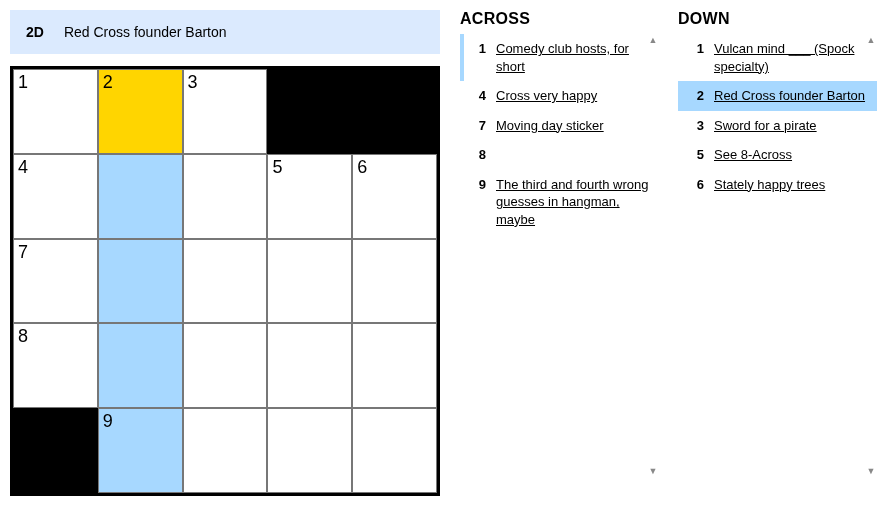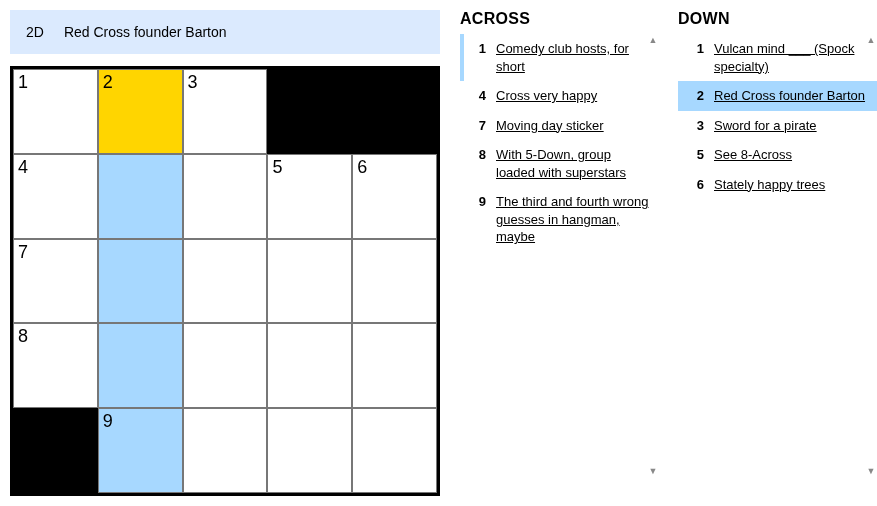--- a/index.html
+++ b/index.html
@@ -21,21 +21,21 @@
   }
   .clue-bar {
     background: #dbeafe;
     padding: 14px 16px;
     margin-bottom: 12px;
     display: flex;
     align-items: center;
     gap: 20px;
   }
   .clue-bar .num {
-    font-weight: normal;
+    font-weight: bold;
     font-size: 14px;
     text-align: right;
   }
   .clue-bar .text {
     font-size: 14px;
   }
   .grid {
     border: 3px solid #000;
     display: grid;
     grid-template-columns: repeat(5, 1fr);
@@ -185,21 +185,20 @@
           <div class="clue-item">
             <span class="cn">4</span>
             <span class="ct">Cross very happy</span>
           </div>
           <div class="clue-item">
             <span class="cn">7</span>
             <span class="ct">Moving day sticker</span>
           </div>
           <div class="clue-item">
             <span class="cn">8</span>
-            <span class="ct">With 5-Down, group loaded with superstars</span>
           </div>
           <div class="clue-item">
             <span class="cn">9</span>
             <span class="ct">The third and fourth wrong guesses in hangman, maybe</span>
           </div>
         </div>
     </div>
 
     <div class="col">
       <h3>DOWN</h3>

